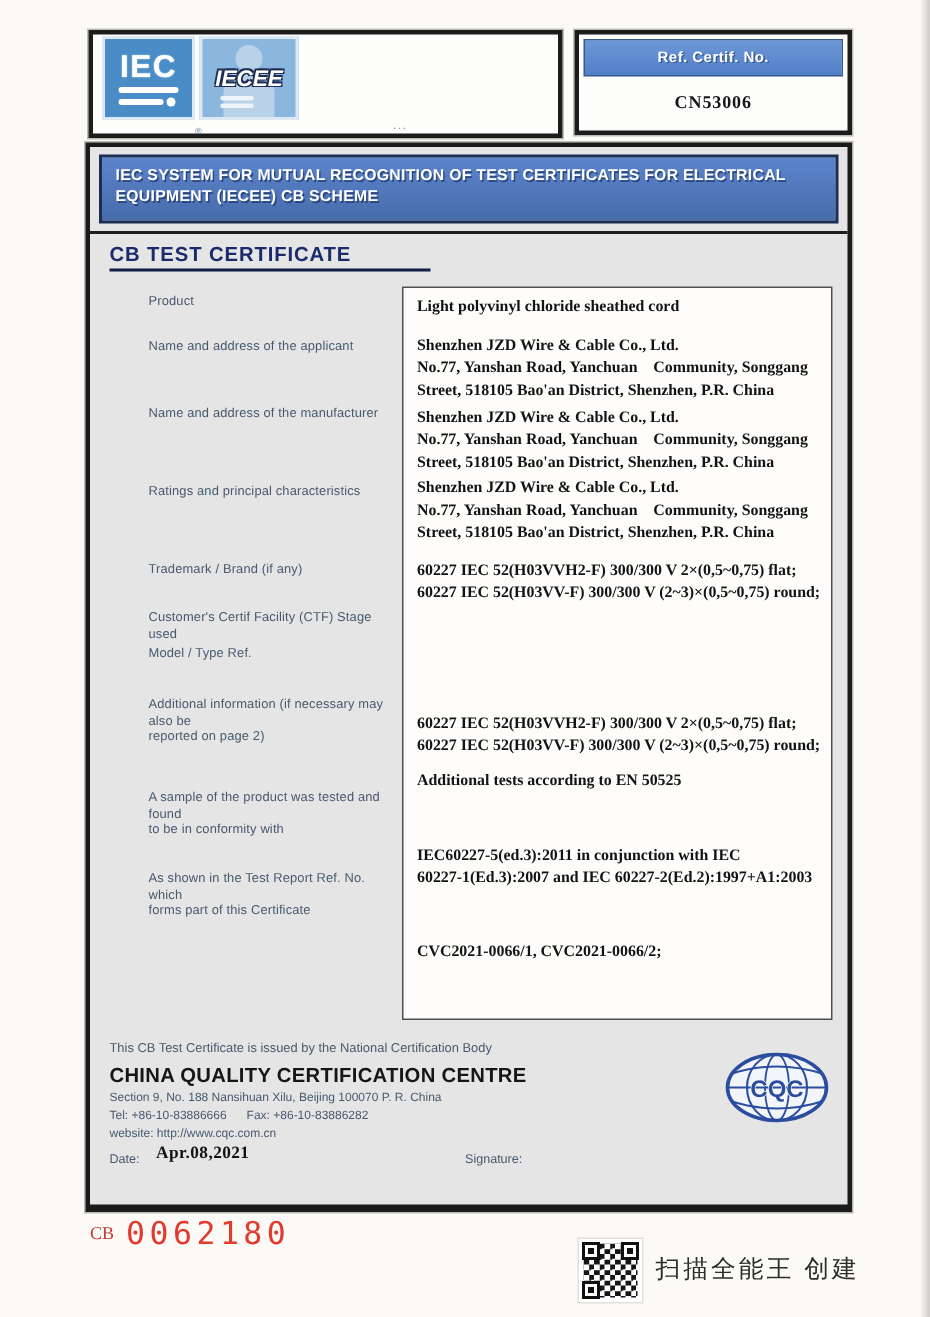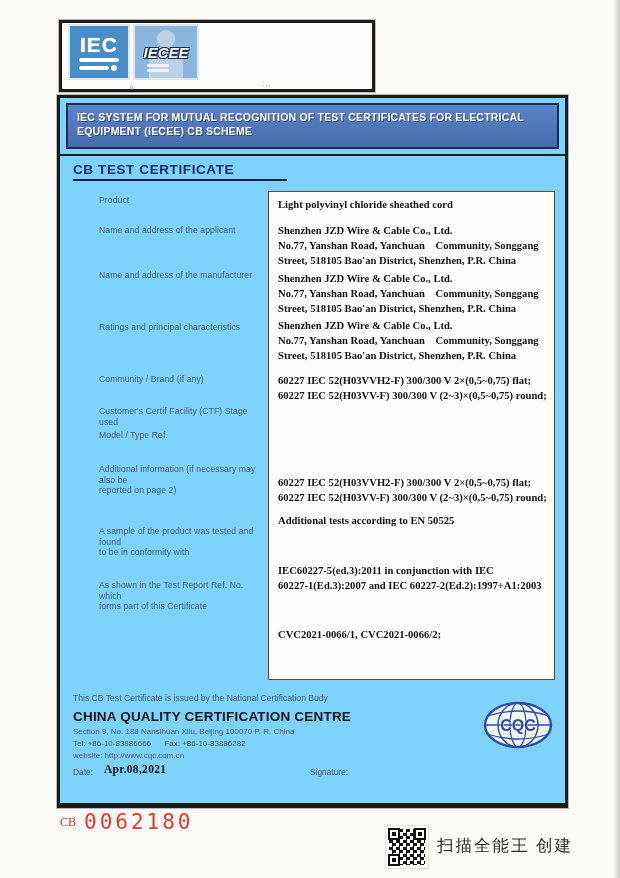--- a/index.html
+++ b/index.html
@@ -61,21 +61,21 @@
   }
   .ref-val {
     height:34px; display:flex; align-items:center; justify-content:center;
     font-family:"Liberation Serif", serif; font-size:12px; font-weight:600;
     color:#15151a; letter-spacing:.6px;
   }
 
   
   .main-frame {
     position:absolute; left:57px; top:95px; width:511px; height:713px;
-    background:#7dd3fc; border:3px solid #1a1a1a; border-bottom-width:5px;
+    background:#e5e5e5; border:3px solid #1a1a1a; border-bottom-width:5px;
     box-shadow:0 0 0 1px #b9b8b4;
   }
   .banner-section { position:absolute; left:0; top:0; right:0; height:58px;
     border-bottom:2px solid #1d1d1d; padding:5px 6px; }
   .banner {
     height:100%; background:linear-gradient(180deg,#5c84cb,#476cab);
     border:2px solid #1b2d52; color:#fff; font-weight:bold; font-size:10.5px;
     line-height:1.35; padding:5px 9px; letter-spacing:.2px;
     text-shadow:1px 1px 0 rgba(20,40,85,.6);
   }
@@ -153,20 +153,24 @@
         <span class="iecee-bars">
             <i></i>
             <i></i>
           </span>
       </div>
     </div>
     <span class="reg-mark">®</span>
     <span class="dots-mark">...</span>
   </div>
 
+  <div class="hdr-right">
+    <div class="ref-head">Ref. Certif. No.</div>
+    <div class="ref-val">CN53006</div>
+  </div>
 
   <div class="main-frame">
 
     <div class="banner-section">
       <div class="banner">IEC SYSTEM FOR MUTUAL RECOGNITION OF TEST CERTIFICATES FOR ELECTRICAL EQUIPMENT (IECEE) CB SCHEME</div>
     </div>
 
     <div class="cert-title">CB TEST CERTIFICATE</div>
     <div class="title-rule"></div>
 
@@ -177,21 +181,21 @@
       <div class="lcell" style="height:47px;padding-top:8px">
           <span class="flabel">Name and address of the applicant</span>
         </div>
       <div class="lcell" style="height:48px;padding-top:6px">
           <span class="flabel">Name and address of the manufacturer</span>
         </div>
       <div class="lcell" style="height:52px;padding-top:10px">
           <span class="flabel">Ratings and principal characteristics</span>
         </div>
       <div class="lcell" style="height:36px;padding-top:10px">
-          <span class="flabel">Community / Brand (if any)</span>
+          <span class="flabel">Trademark / Brand (if any)</span>
         </div>
       <div class="lcell" style="height:20px;padding-top:6px">
           <span class="flabel">Customer's Certif Facility (CTF) Stage used</span>
         </div>
       <div class="lcell" style="height:34px;padding-top:10px">
           <span class="flabel">Model / Type Ref.</span>
         </div>
       <div class="lcell" style="height:48px;padding-top:10px">
           <span class="flabel">Additional information (if necessary may also be
 reported on page 2)</span>

